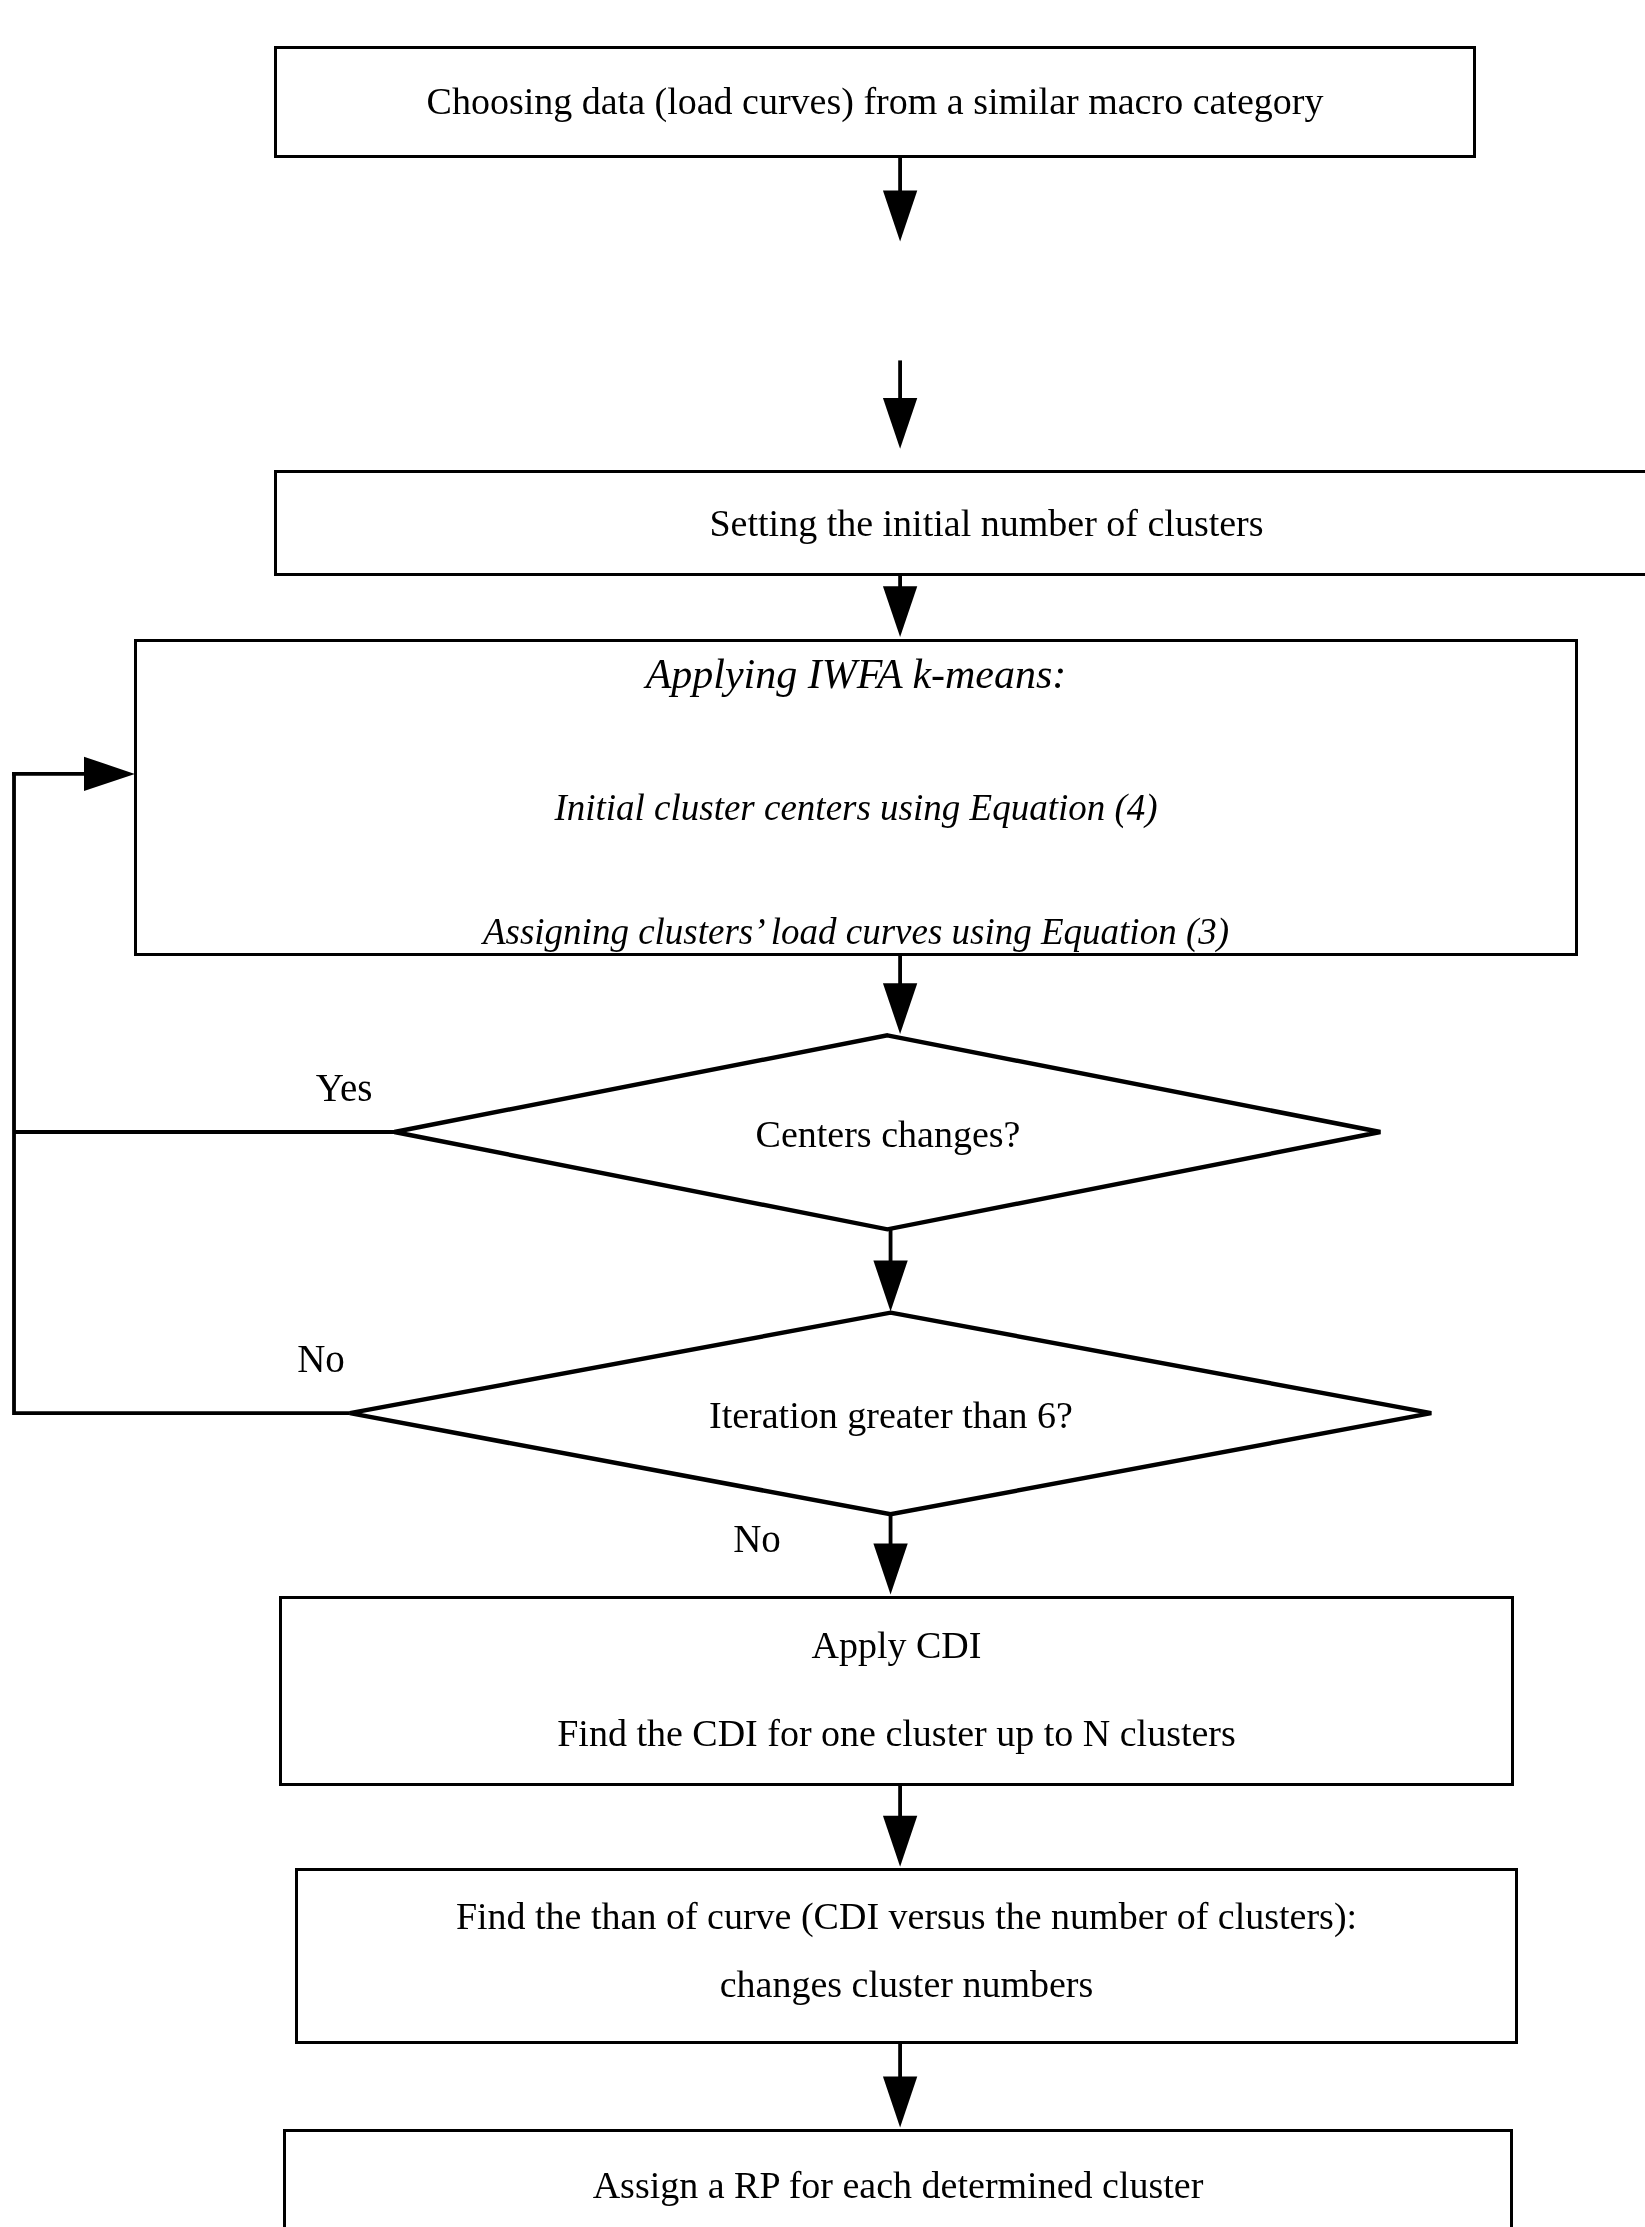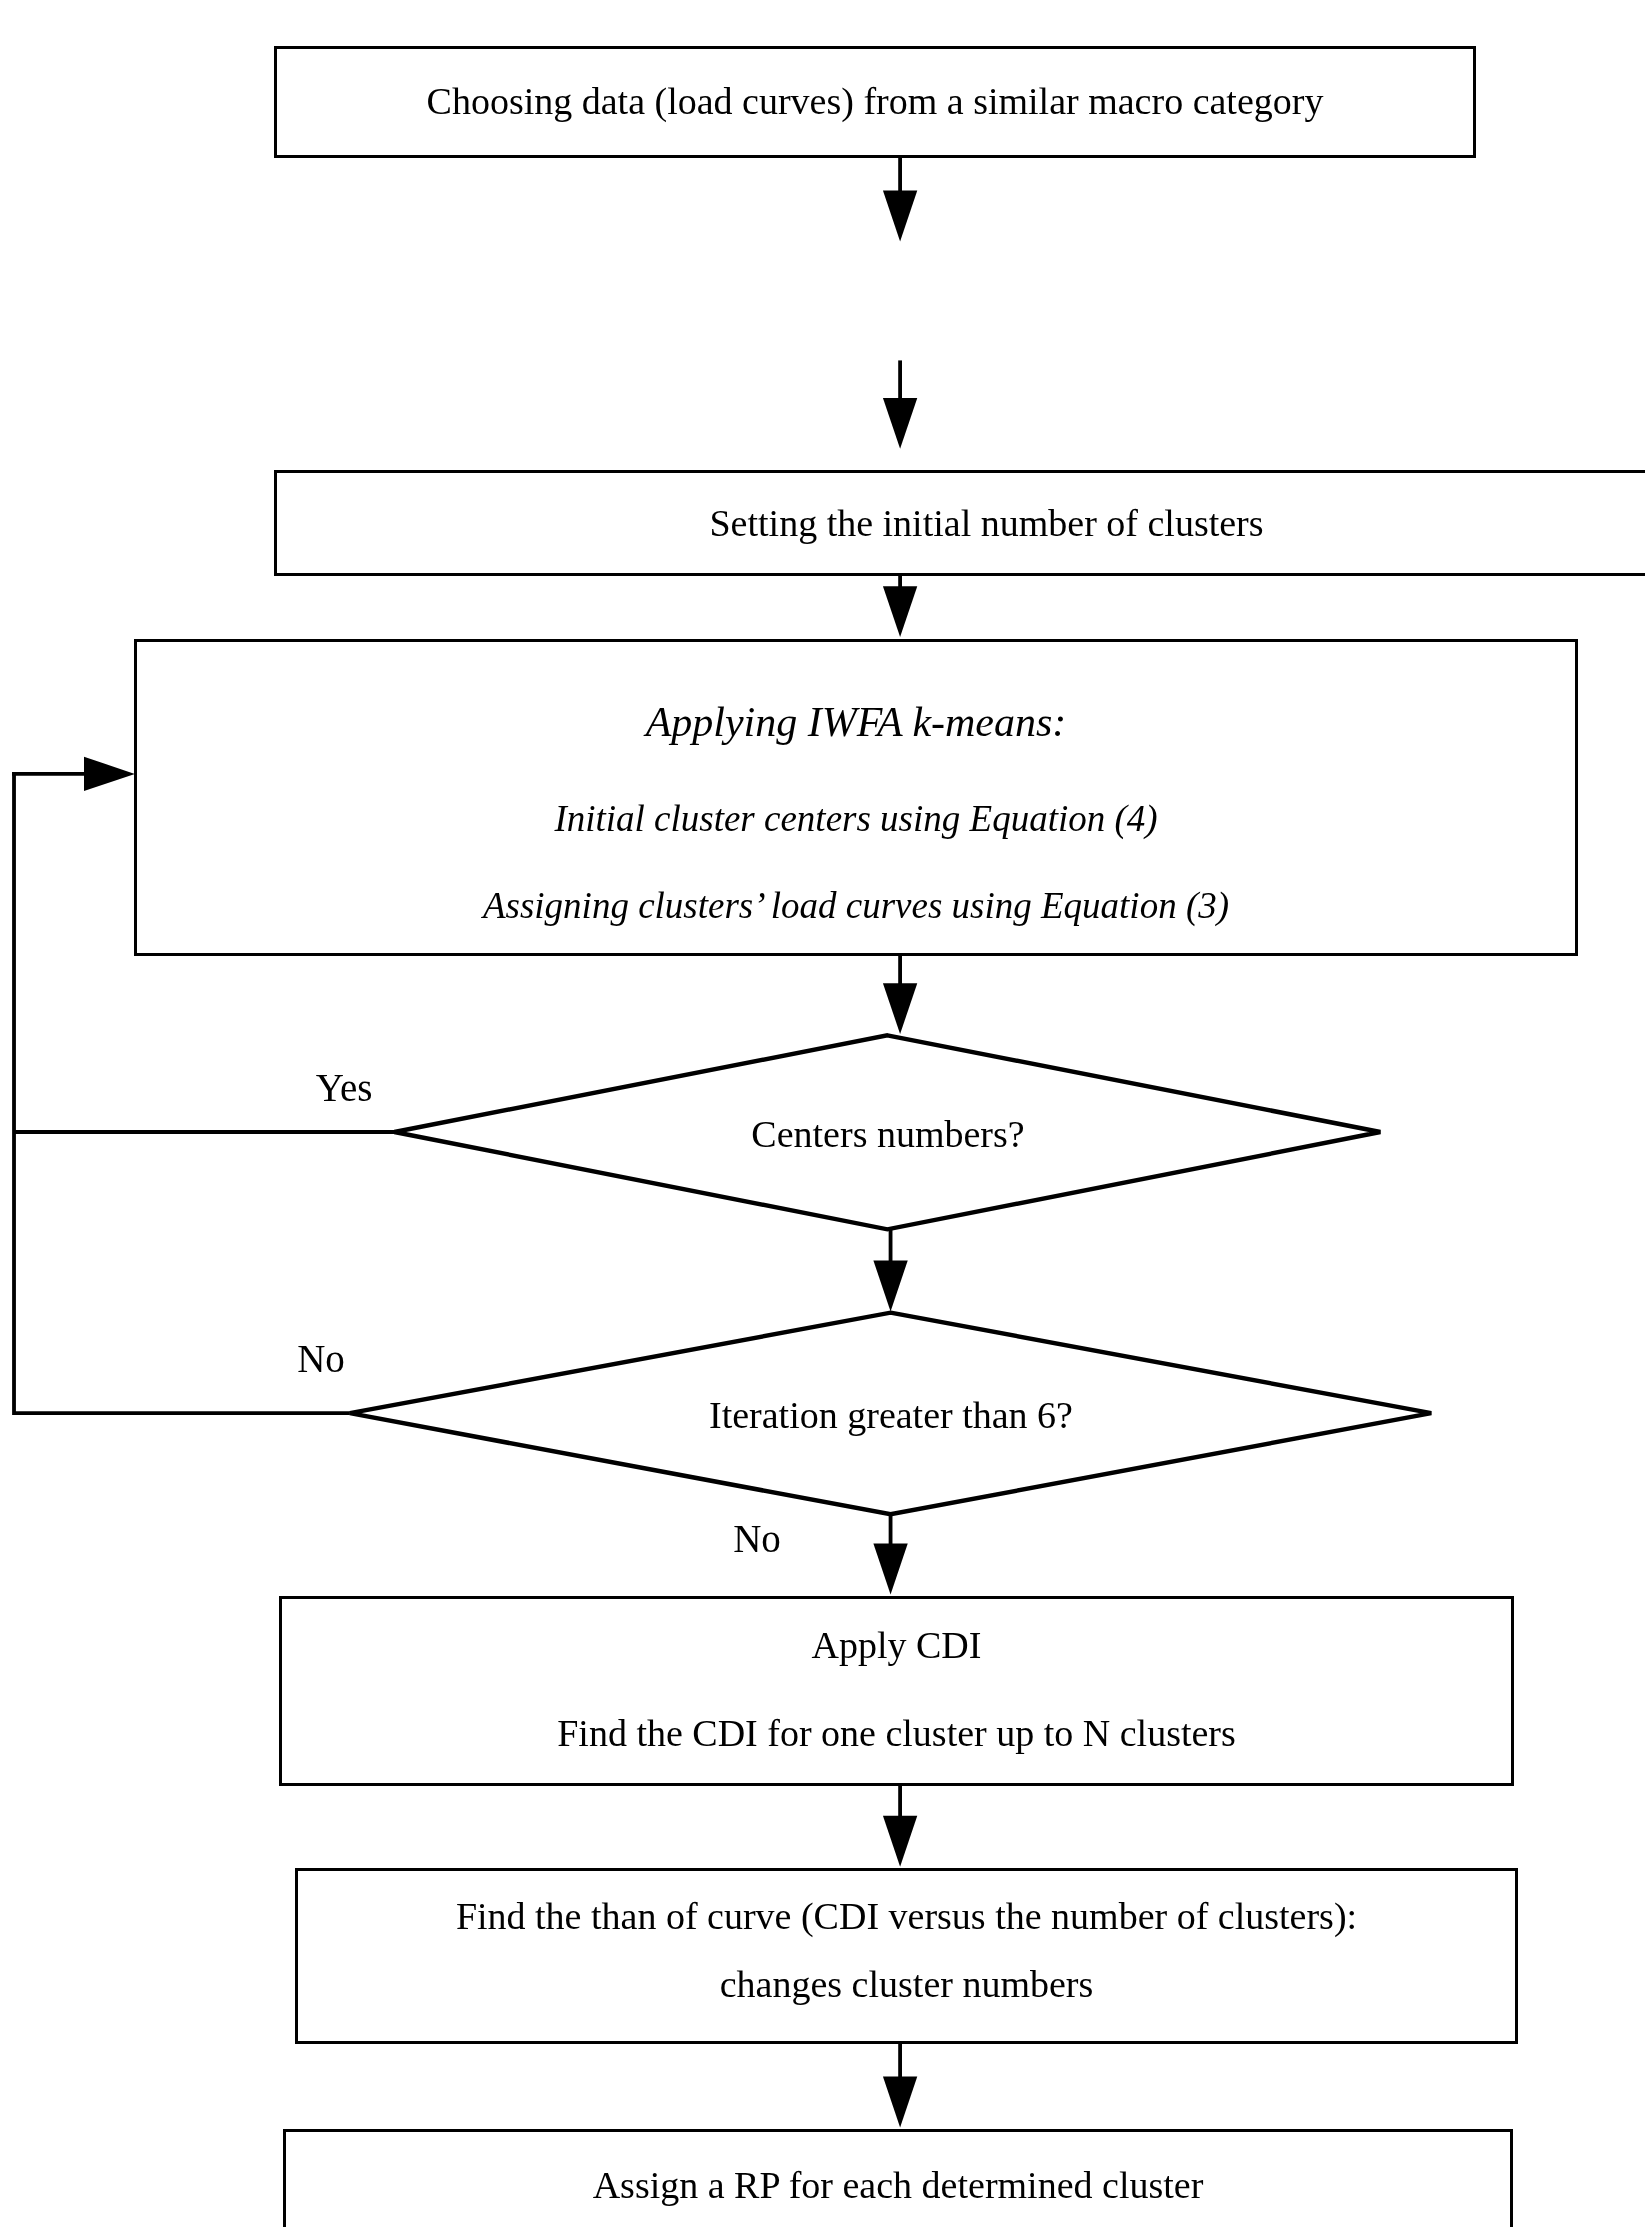--- a/index.html
+++ b/index.html
@@ -46,22 +46,23 @@
     align-items: center;
     justify-content: center;
     text-align: center;
   }
   .box-label {
     font-size: 38px;
     line-height: 1.12;
     white-space: nowrap;
   }
   .box-iwfa {
-    justify-content: center;
+    justify-content: flex-end;
     font-style: italic;
+    gap: 37px;
   }
   .iwfa-line1 {
     margin-top: 30.5px;
     font-size: 42px;
     line-height: 48px;
     white-space: nowrap;
   }
   .iwfa-line2 {
     margin-top: 52px;
     font-size: 37px;
@@ -189,21 +190,21 @@
 
   <div class="box box-multi" style="left:295px; top:1832px; width:1223px; height:176px;">
     <div class="knee-line1">Find the than of curve (CDI versus the number of clusters):</div>
     <div class="knee-line2">changes cluster numbers</div>
   </div>
 
   <div class="box" style="left:283px; top:2093px; width:1230px; height:112px;">
     <div class="box-label">Assign a RP for each determined cluster</div>
   </div>
 
-  <div class="diamond-label" style="left:888px; top:1098px;">Centers numbers?</div>
+  <div class="diamond-label" style="left:888px; top:1098px;">Centers changes?</div>
 
   <div class="diamond-label" style="left:891px; top:1379px;">Iteration greater than 6?</div>
 
   <div class="edge-label" style="left:344px; top:1051px;">Yes</div>
 
   <div class="edge-label" style="left:321px; top:1322px;">No</div>
 
   <div class="edge-label" style="left:757px; top:1502px;">No</div>
 
 </div>

